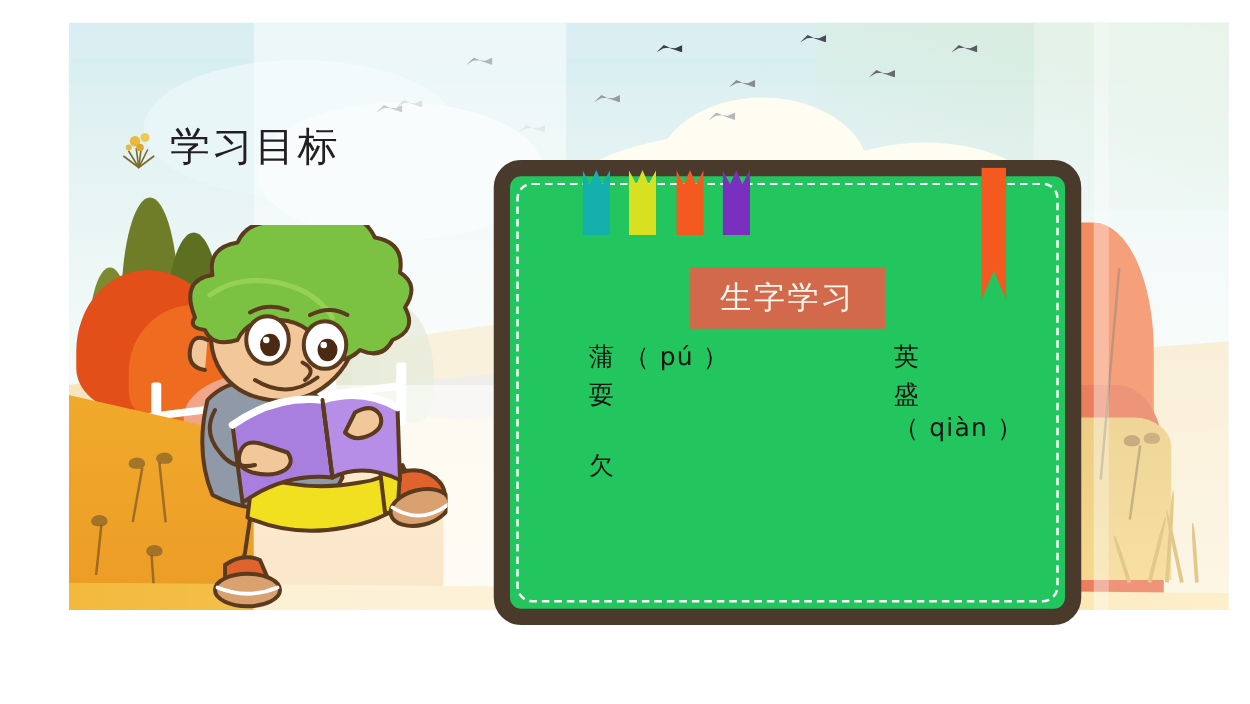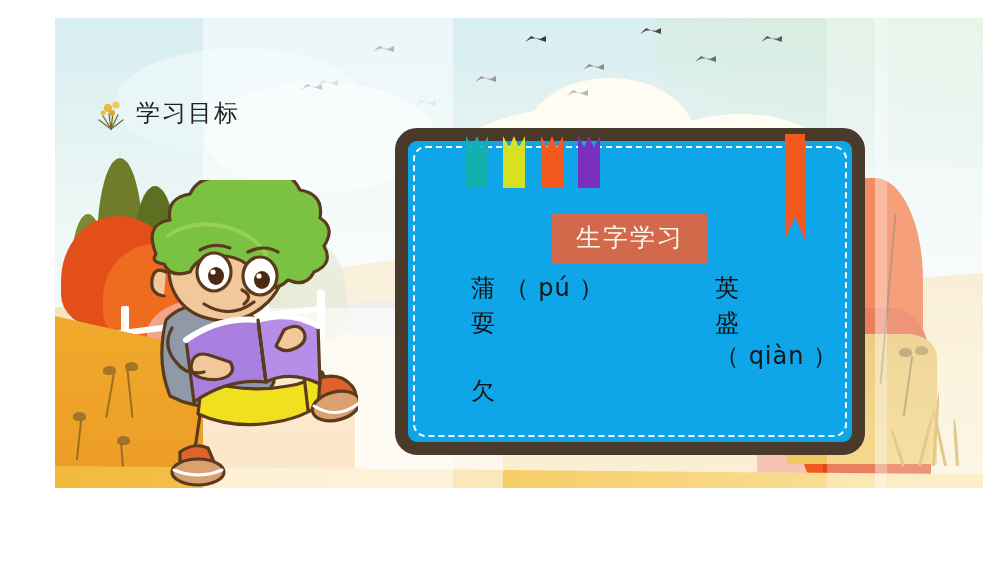--- a/index.html
+++ b/index.html
@@ -100,26 +100,26 @@
   .dand .head{position:absolute;width:13px;height:9px;background:#7a5a2a;opacity:.65;
               border-radius:50% 50% 40% 40%;}
 
   
   .boy{position:absolute;left:108px;top:180px;width:250px;height:310px;}
   .boy svg{width:100%;height:100%;display:block;}
 
   
   .title-row{position:absolute;left:96px;top:96px;display:flex;align-items:center;gap:10px;}
   .title-icon{width:30px;height:34px;}
-  .title-text{font-size:24px;color:#231f20;letter-spacing:2px;
+  .title-text{font-size:32px;color:#231f20;letter-spacing:2px;
               font-family:Liberation Mono, monospace;}
 
   
-  .card{position:absolute;left:395px;top:128px;width:470px;height:327px;
-        background:#0ea5e9;border:13px solid #4a3a2c;border-radius:22px;box-sizing:border-box;}
+  .card{position:absolute;left:395px;top:128px;width:470px;height:372px;
+        background:#22c55e;border:13px solid #4a3a2c;border-radius:22px;box-sizing:border-box;}
   .card-dash{position:absolute;left:5px;top:5px;right:5px;bottom:5px;
         border:2px dashed #ffffff;border-radius:13px;pointer-events:none;}
   .card-inner{position:absolute;left:13px;top:13px;right:13px;bottom:13px;overflow:visible;}
 
   
   .bm{position:absolute;top:-18px;width:22px;height:52px;
       clip-path:polygon(0 0,28% 22%,50% 0,72% 22%,100% 0,100% 100%,0 100%);}
   .bm.b1{left:45px;background:#13b0ad;}
   .bm.b2{left:82px;background:#d7e021;}
   .bm.b3{left:120px;background:#f4591f;}
@@ -130,21 +130,21 @@
   
   .banner{position:absolute;left:50%;transform:translateX(-50%);top:60px;
       background:#d2694a;padding:7px 24px 9px;}
   .banner-text{color:#fdf6ef;font-size:25px;letter-spacing:2px;
       font-family:"DejaVu Sans","Liberation Sans",sans-serif;}
 
   
   .words{position:absolute;left:50px;top:118px;width:420px;}
   .wrow{display:flex;}
   .wcol{width:50%;}
-  .wchar{font-size:24px;color:#141414;line-height:1.38;letter-spacing:1px;
+  .wchar{font-size:20px;color:#141414;line-height:1.38;letter-spacing:1px;
       font-family:"DejaVu Sans","Liberation Sans",sans-serif;white-space:nowrap;}
   .wcol.right .wchar{padding-left:34px;}
   .wrow.r1{margin-bottom:2px;}
   .wrow.r2{margin-bottom:2px;}
 </style>
 </head>
 <body>
 
 <div id="slide">
 

